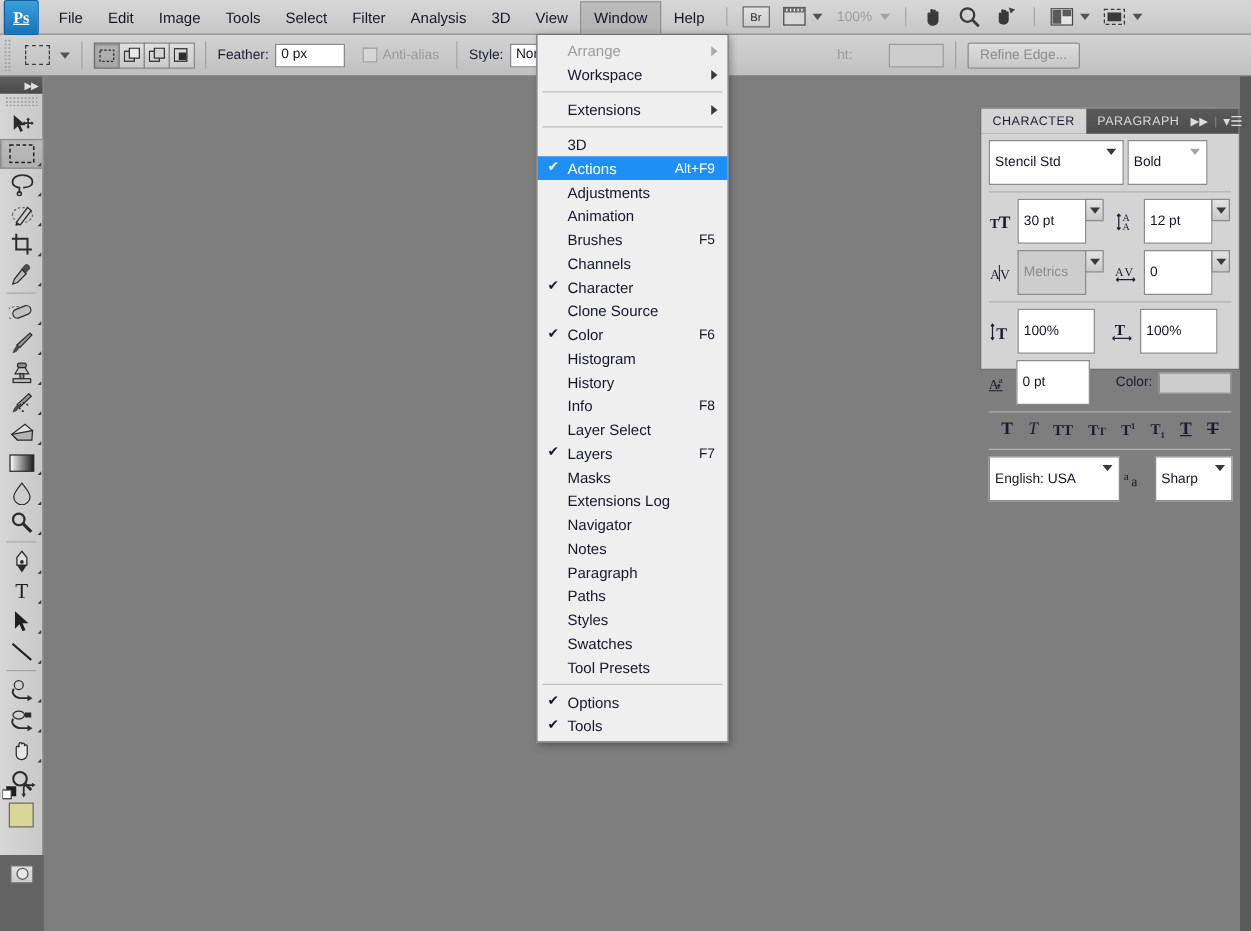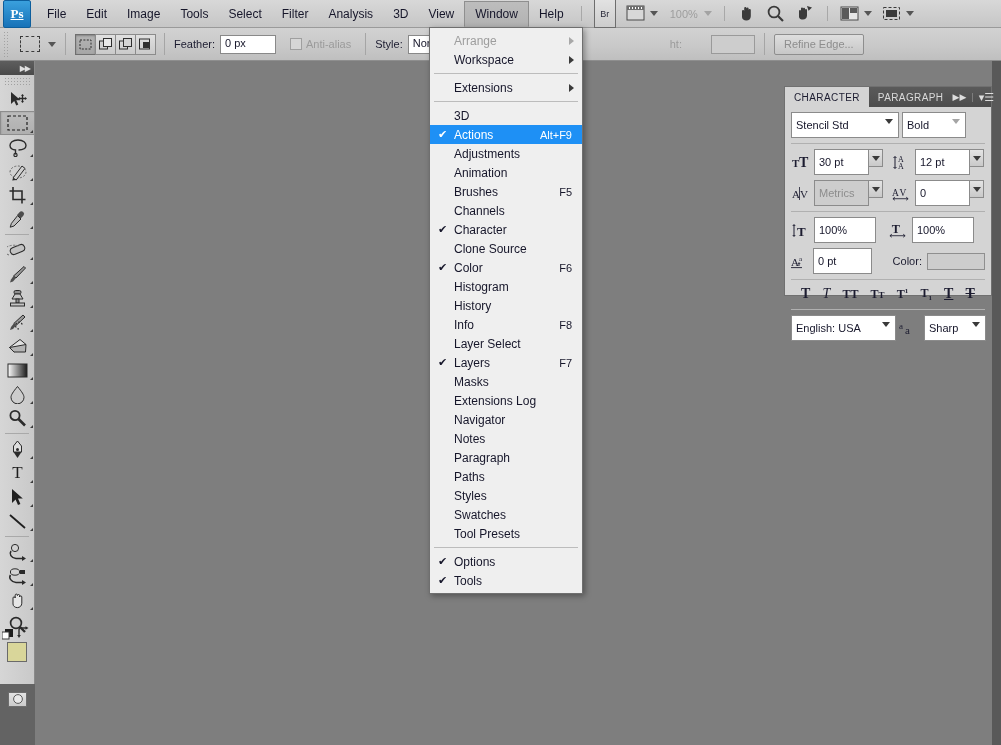--- a/index.html
+++ b/index.html
@@ -39,21 +39,21 @@
     background: linear-gradient(to bottom,#bdbdbd,#b2b2b2);
     border: 1px solid #8f8f8f; border-bottom: 1px solid #b2b2b2;
     margin-top: 1px;
   }
   .mb-sep { width: 1px; background: #a8a8a8; margin: 6px 7px; }
   .tb-btn {
     display: flex; align-items: center; justify-content: center;
     padding: 0 5px; cursor: default;
   }
   .br-box {
-    width: 22px; height: 29px; border: 1px solid #6d6d6d;
+    width: 22px; height: 17px; border: 1px solid #6d6d6d;
     background: linear-gradient(to bottom,#e2e2e2,#cdcdcd);
     font-size: 9px; display:flex; align-items:center; justify-content:center;
     font-family: Liberation Sans, sans-serif; color:#2a2a3a;
   }
   .caret { width:0;height:0;border-left:4px solid transparent;border-right:4px solid transparent;border-top:5px solid #555; margin-left:4px;}
   .caret.dim { border-top-color:#a3a3a3; }
   .zoomtxt { font-size:11px; color:#9d9d9d; padding:0 2px; }
 
   
   #optionsbar {
@@ -157,21 +157,21 @@
   #rightdock { position:absolute; left:992px; top:61px; width:9px; height:684px; background:#595959; }
   #dockstrip { position:absolute; left:972px; top:86px; width:20px; height:210px; background:#5d5d5d; z-index:19;}
   .cp-tabs { height:20px; background:linear-gradient(to bottom,#5a5a5a,#4d4d4d); display:flex; align-items:stretch; }
   .cp-tab { padding:0 9px; display:flex;align-items:center; font-size:10px; letter-spacing:.4px;
             color:#d9d9d9; cursor:default;}
   .cp-tab.active { background:#d4d4d4; color:#1c1c30; }
   .cp-tabs-right { margin-left:auto; display:flex; align-items:center; padding-right:5px; gap:5px; color:#ddd; font-size:9px;}
   .cp-body { padding:5px 6px; }
   .cp-row { display:flex; align-items:center; gap:5px; margin-bottom:5px; }
   .cp-field {
-    height:26px; border:1px solid #8b8b8b; background:#ffffff; font-size:11px;
+    height:36px; border:1px solid #8b8b8b; background:#ffffff; font-size:11px;
     display:flex; align-items:center; padding:0 4px; color:#16162a; overflow:hidden;
   }
   .cp-field.grey { background:#cdcdcd; color:#8d8d8d; }
   .cp-dd {
     width:15px; height:18px; border:1px solid #8b8b8b; margin-left:-1px;
     background:linear-gradient(to bottom,#e4e4e4,#c9c9c9);
     display:flex;align-items:center;justify-content:center;
   }
   .cp-dd.flat { border:none; background:transparent; }
   .cp-dd .ar { width:0;height:0;border-left:4px solid transparent;border-right:4px solid transparent;border-top:5px solid #3a3a3a;}

